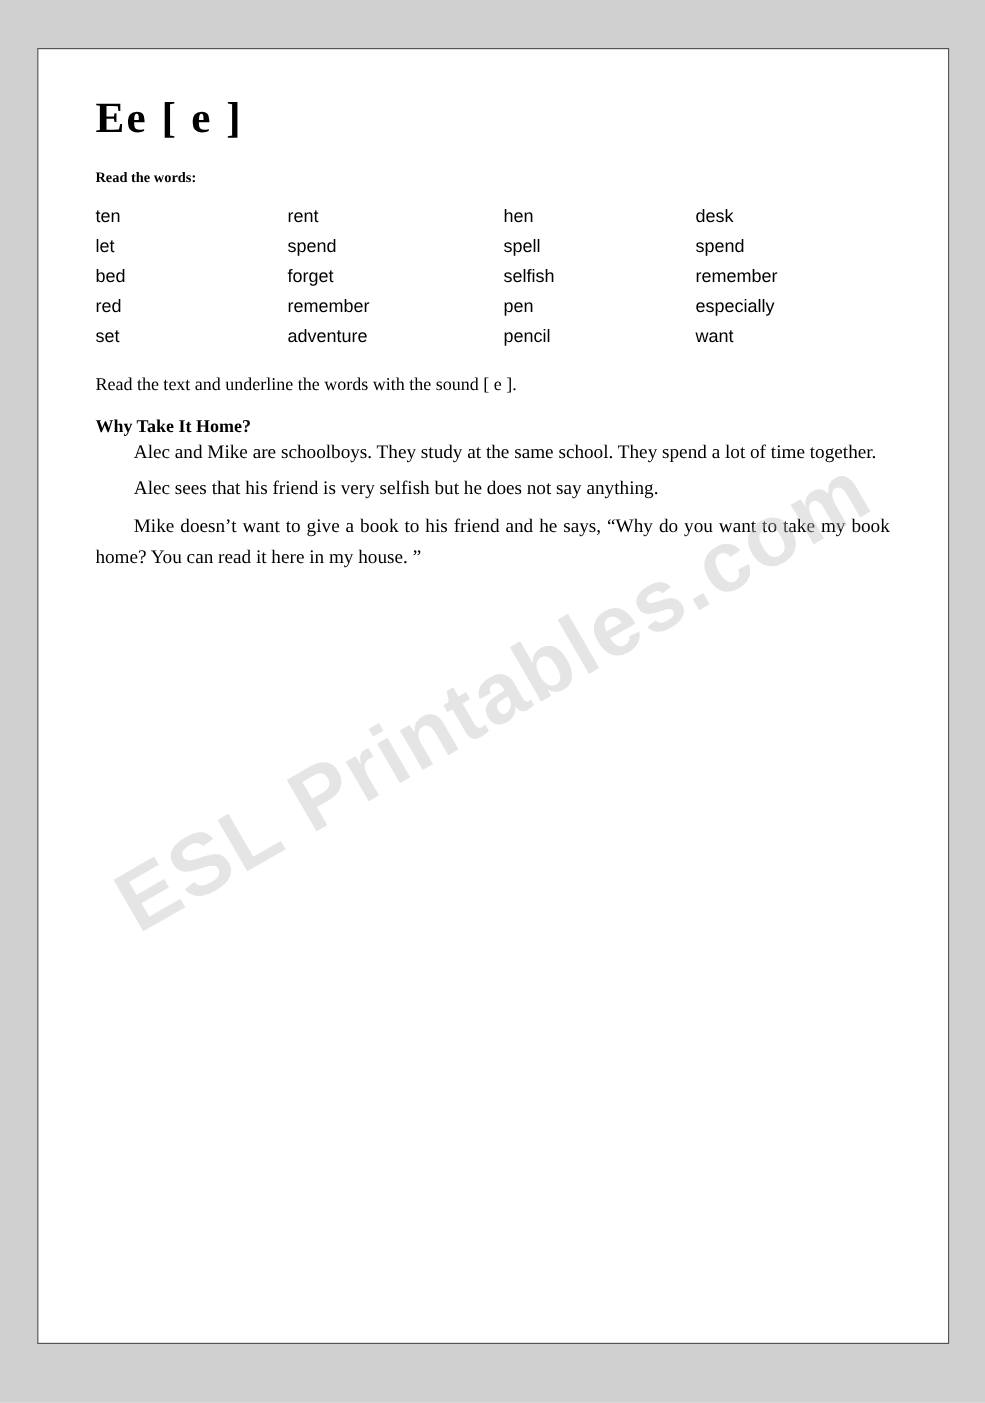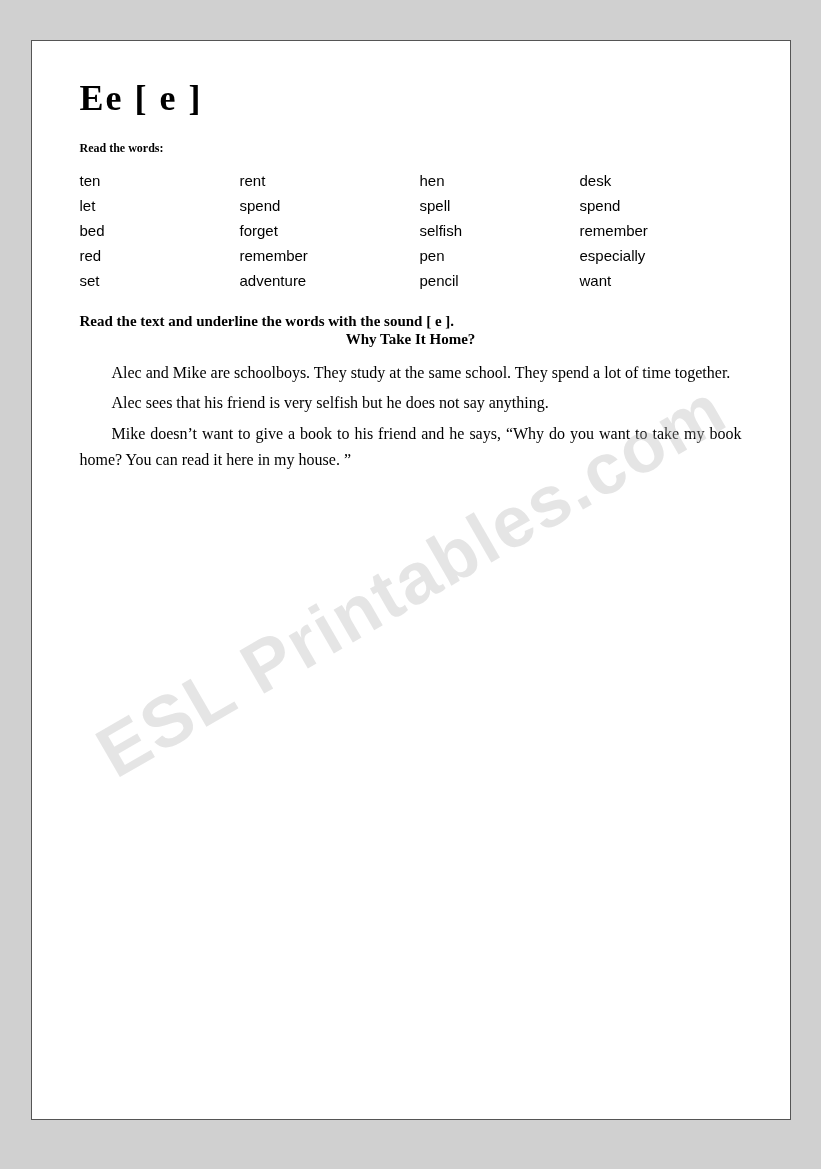--- a/index.html
+++ b/index.html
@@ -69,30 +69,29 @@
       font-size: 15px;
       font-family: Liberation Sans, sans-serif;
     }
 
     .word-cell {
       padding: 2px 0;
     }
 
     .instruction-bold {
       font-size: 15px;
-      font-weight: bold;
-      margin-bottom: 1px;
+      font-weight: normal;
+      margin-bottom: 18px;
       font-family: 'Times New Roman', Times, serif;
     }
 
     .story-title {
-      text-align: center;
+      text-align: left;
       font-size: 15px;
       font-weight: bold;
-      margin-bottom: 12px;
       font-family: 'Times New Roman', Times, serif;
     }
 
     .story-text {
       font-size: 16px;
       font-family: 'Times New Roman', Times, serif;
       line-height: 1.65;
       text-align: justify;
     }
 

